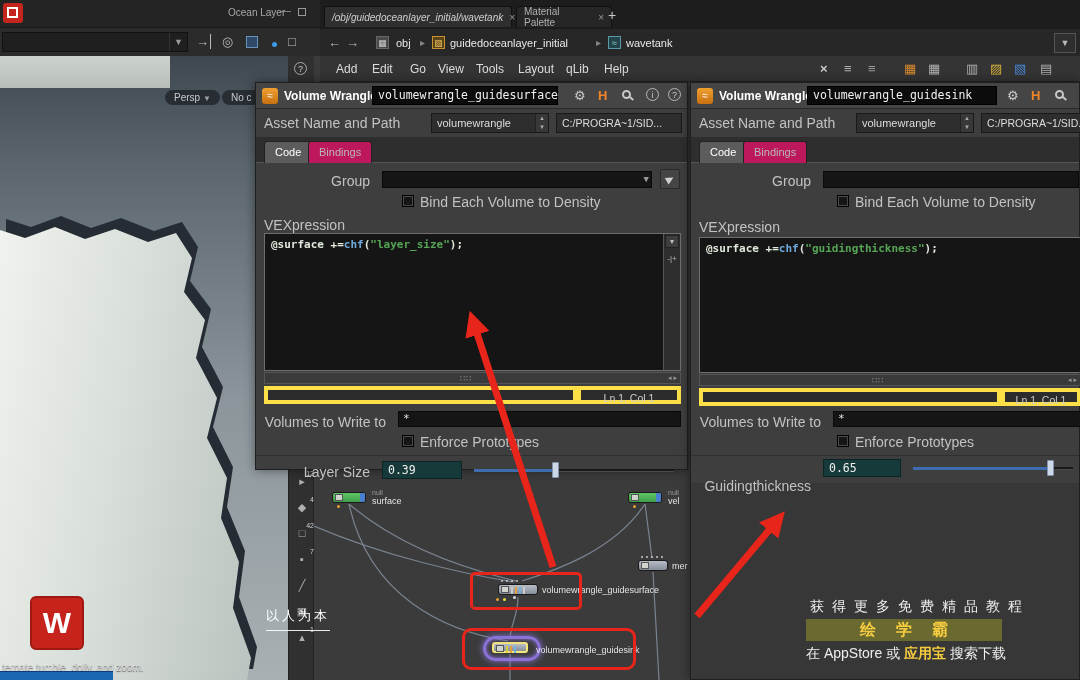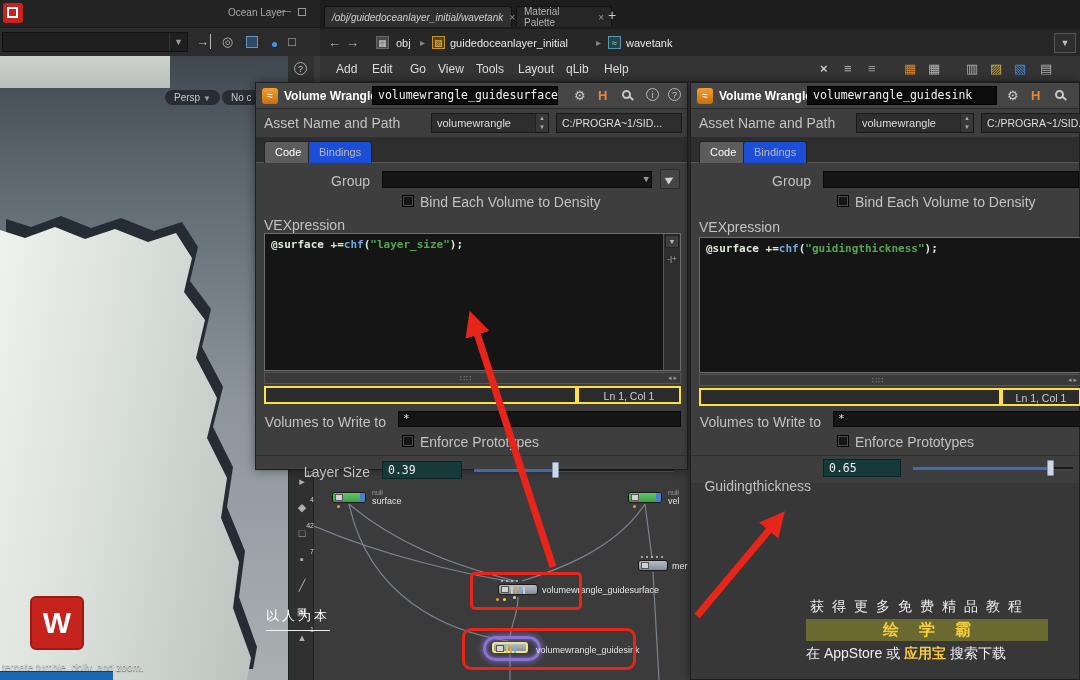--- a/index.html
+++ b/index.html
@@ -111,21 +111,21 @@
           color:#c8c8c8; font-size:9px; text-align:center; line-height:12px; }
   .p-lab { position:absolute; font-size:14px; color:#c2c2c2; }
   .r-lab { text-align:right; }
   .combo { position:absolute; height:20px; background:#2e2e2e; border:1px solid #191919; color:#ddd;
            font-size:11px; line-height:18px; padding-left:5px; white-space:nowrap; overflow:hidden; }
   .combo .st { position:absolute; right:0; top:0; width:13px; height:18px; border-left:1px solid #222; background:#383838;
                color:#aaa; font-size:6px; text-align:center; line-height:9px; }
   .ptab { position:absolute; height:22px; padding:4px 10px 0; font-size:11px; border:1px solid #222; border-bottom:none;
           border-radius:3px 3px 0 0; }
   .ptab-on { background:#5c5c5c; color:#fff; }
-  .ptab-off { background:#1d4ed8; color:#b8b8b8;text-align:right; }
+  .ptab-off { background:#be185d; color:#b8b8b8;text-align:right; }
   .tabstrip { position:absolute; left:0; right:0; top:54px; height:26px; background:#2e2e2e; border-bottom:1px solid #555; }
   .field { position:absolute; background:#151515; border:1px solid #0a0a0a; color:#e8e8e8;
            font-family:"DejaVu Sans Mono",monospace; font-size:11px; padding-left:4px; }
   .field .fa { position:absolute; right:2px; top:2px; color:#999; font-size:9px; }
   .selarrow { position:absolute; width:20px; height:20px; background:#454545; border:1px solid #2a2a2a;
               border-radius:2px; color:#d0d0d0; font-size:10px; text-align:center; line-height:18px; }
   .selarrow span { display:inline-block; transform:rotate(-30deg); }
   .cbox { position:absolute; width:12px; height:12px; background:#161616; border:1px solid #000;
           box-shadow:inset 0 0 0 1px #4a4a4a; }
   .editor { position:absolute; border:1px solid #6e6e6e; background:#151515; display:flex; }
@@ -134,42 +134,42 @@
               font-size:11px; font-weight:bold; white-space:pre; }
   .c-def { color:#dfe8da; } .c-fn { color:#6fa8dc; } .c-str { color:#56a456; }
   .vscroll { width:17px; background:#2e2e2e; border-left:1px solid #555; position:relative; }
   .vs-btn { position:absolute; left:1px; top:1px; width:14px; height:13px; background:#3e3e3e; border:1px solid #222;
             color:#bbb; font-size:7px; text-align:center; line-height:12px; }
   .vs-pm { position:absolute; left:0; top:20px; width:16px; color:#bbb; font-size:8px; text-align:center; }
   .ed-strip { position:absolute; height:12px; background:#3a3a3a; border:1px solid #555; color:#999; }
   .ed-dots { position:absolute; top:1px; font-size:8px; letter-spacing:1px; color:#aaa; }
   .ed-arrs { position:absolute; right:3px; top:1px; font-size:7px; color:#999; }
   .statusrow { position:absolute; display:flex; height:18px; }
-  .st-cell { border:2px solid #fde047; background:#2c2c2c; }
+  .st-cell { border:4px solid #fde047; background:#2c2c2c; }
   .st-main { flex:1; }
   .st-ln { font-size:10.5px; color:#ccc; text-align:center; line-height:16px; }
   .sep-line { position:absolute; left:0; right:0; height:1px; background:#2f2f2f; }
   .vfield { position:absolute; height:18px; background:#16393a; border:1px solid #0b2425; color:#f0f0f0;
             font-family:"DejaVu Sans Mono",monospace; font-size:11.5px; line-height:16px; padding-left:5px; }
   .slider { position:absolute; height:18px; }
   .s-track { position:absolute; left:0; right:0; top:8px; height:3px; background:#181818; border-bottom:1px solid #4a4a4a; }
   .s-fill { position:absolute; left:0; top:8px; height:3px; background:#3e6cae; }
   .s-handle { position:absolute; top:1px; width:7px; height:16px; background:#ccd7e8; border:1px solid #8494ac; border-radius:1px; }
   .p-lower { position:absolute; left:0; right:0; bottom:0; background:#373737; }
 
   
   .watermark { z-index:60; }
   .wlogo { left:30px; top:596px; width:54px; height:54px; background:#c5231c; border:2px solid #a01812;
            border-radius:6px; color:#fff; font-size:30px; font-weight:bold; text-align:center; line-height:50px; z-index:60; }
   .wcompany { left:96px; top:600px; font-size:23px; color:#fff; letter-spacing:8px; white-space:nowrap; z-index:60; }
   .wslogan { left:266px; top:607px; font-size:13px; color:#fff; letter-spacing:3px; padding-bottom:5px;
              border-bottom:1px solid rgba(255,255,255,.9); z-index:60; }
   .wfounded { left:97px; top:640px; font-size:15px; color:#f2f2f2; letter-spacing:12px; white-space:nowrap; z-index:60; }
   .promo1 { left:810px; top:598px; font-size:14px; color:#ededed; letter-spacing:8px; white-space:nowrap; z-index:60; }
-  .promo-bar { left:806px; top:619px; width:242px; height:22px; background:rgba(110,110,48,.92);
+  .promo-bar { left:806px; top:619px; width:196px; height:22px; background:rgba(110,110,48,.92);
                text-align:center; z-index:60; }
   .promo-brand { color:#f7cd3f; font-weight:bold; font-size:16px; letter-spacing:20px; line-height:22px; padding-left:20px; }
   .promo2 { left:806px; top:645px; font-size:14px; color:#ededed; white-space:nowrap; z-index:60; }
   .promo2 .yel { color:#f7cd3f; font-weight:bold; }
   .arrows { left:0; top:0; z-index:70; pointer-events:none; }
 </style>
 </head>
 <body>
 
 <div id="screen">

